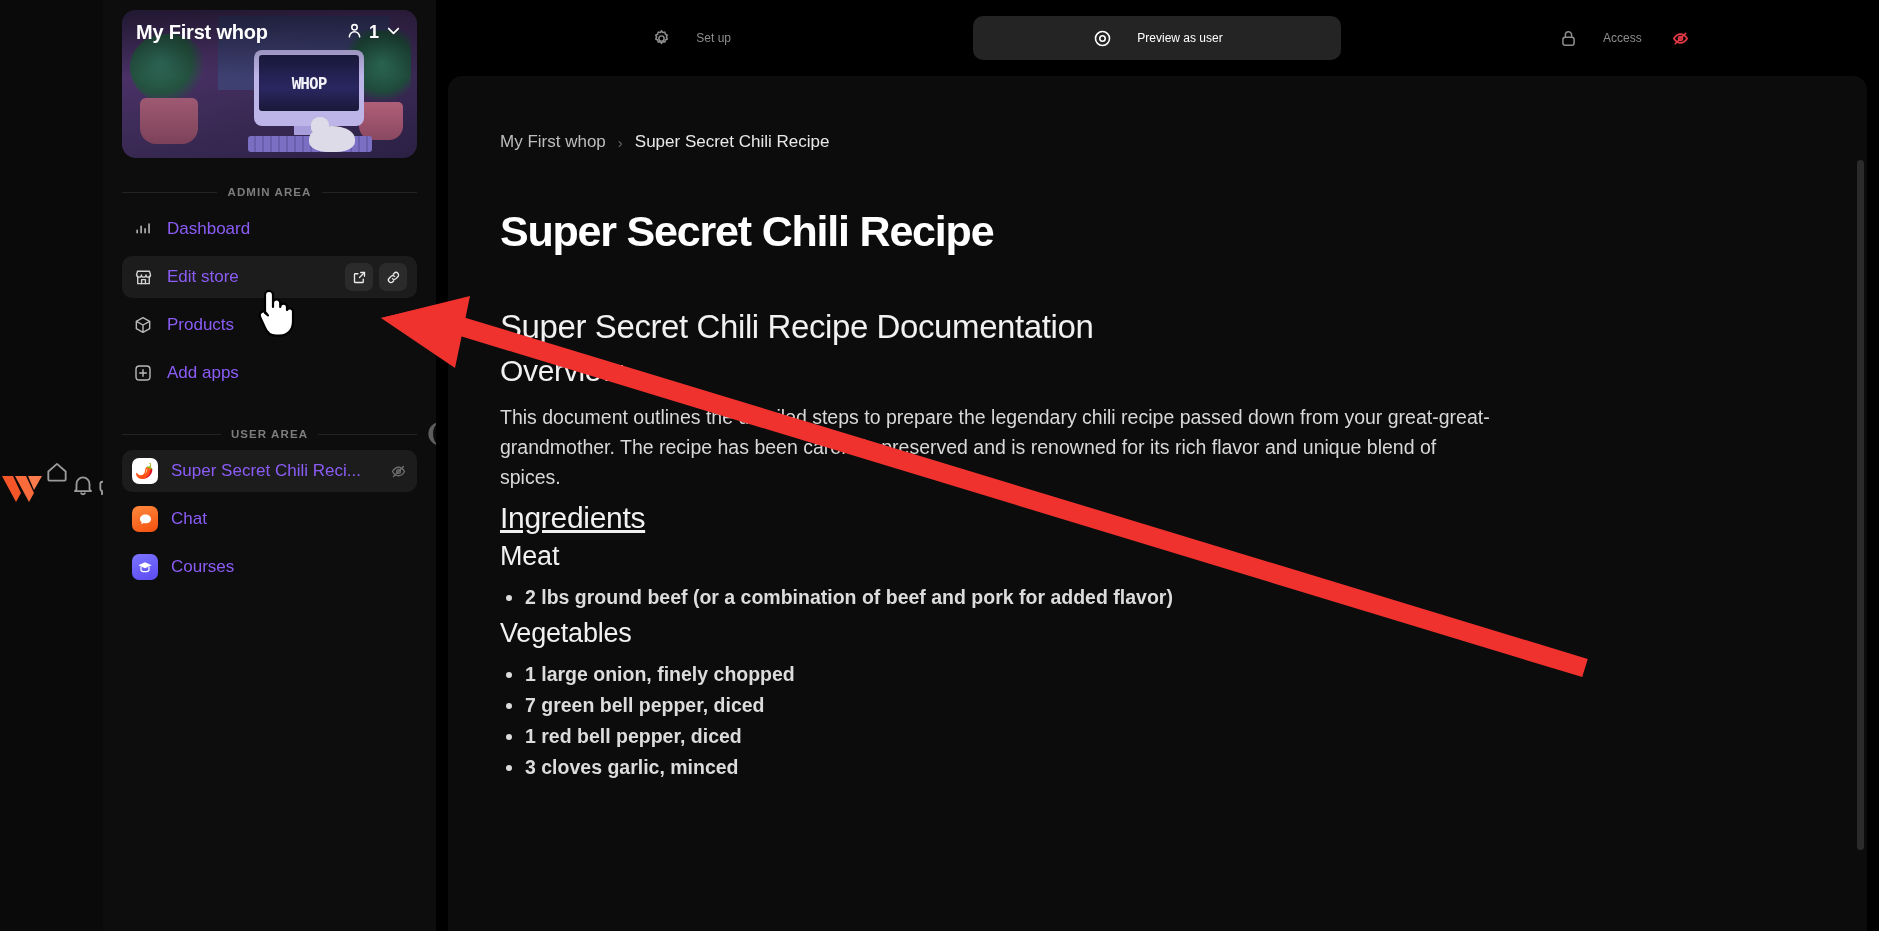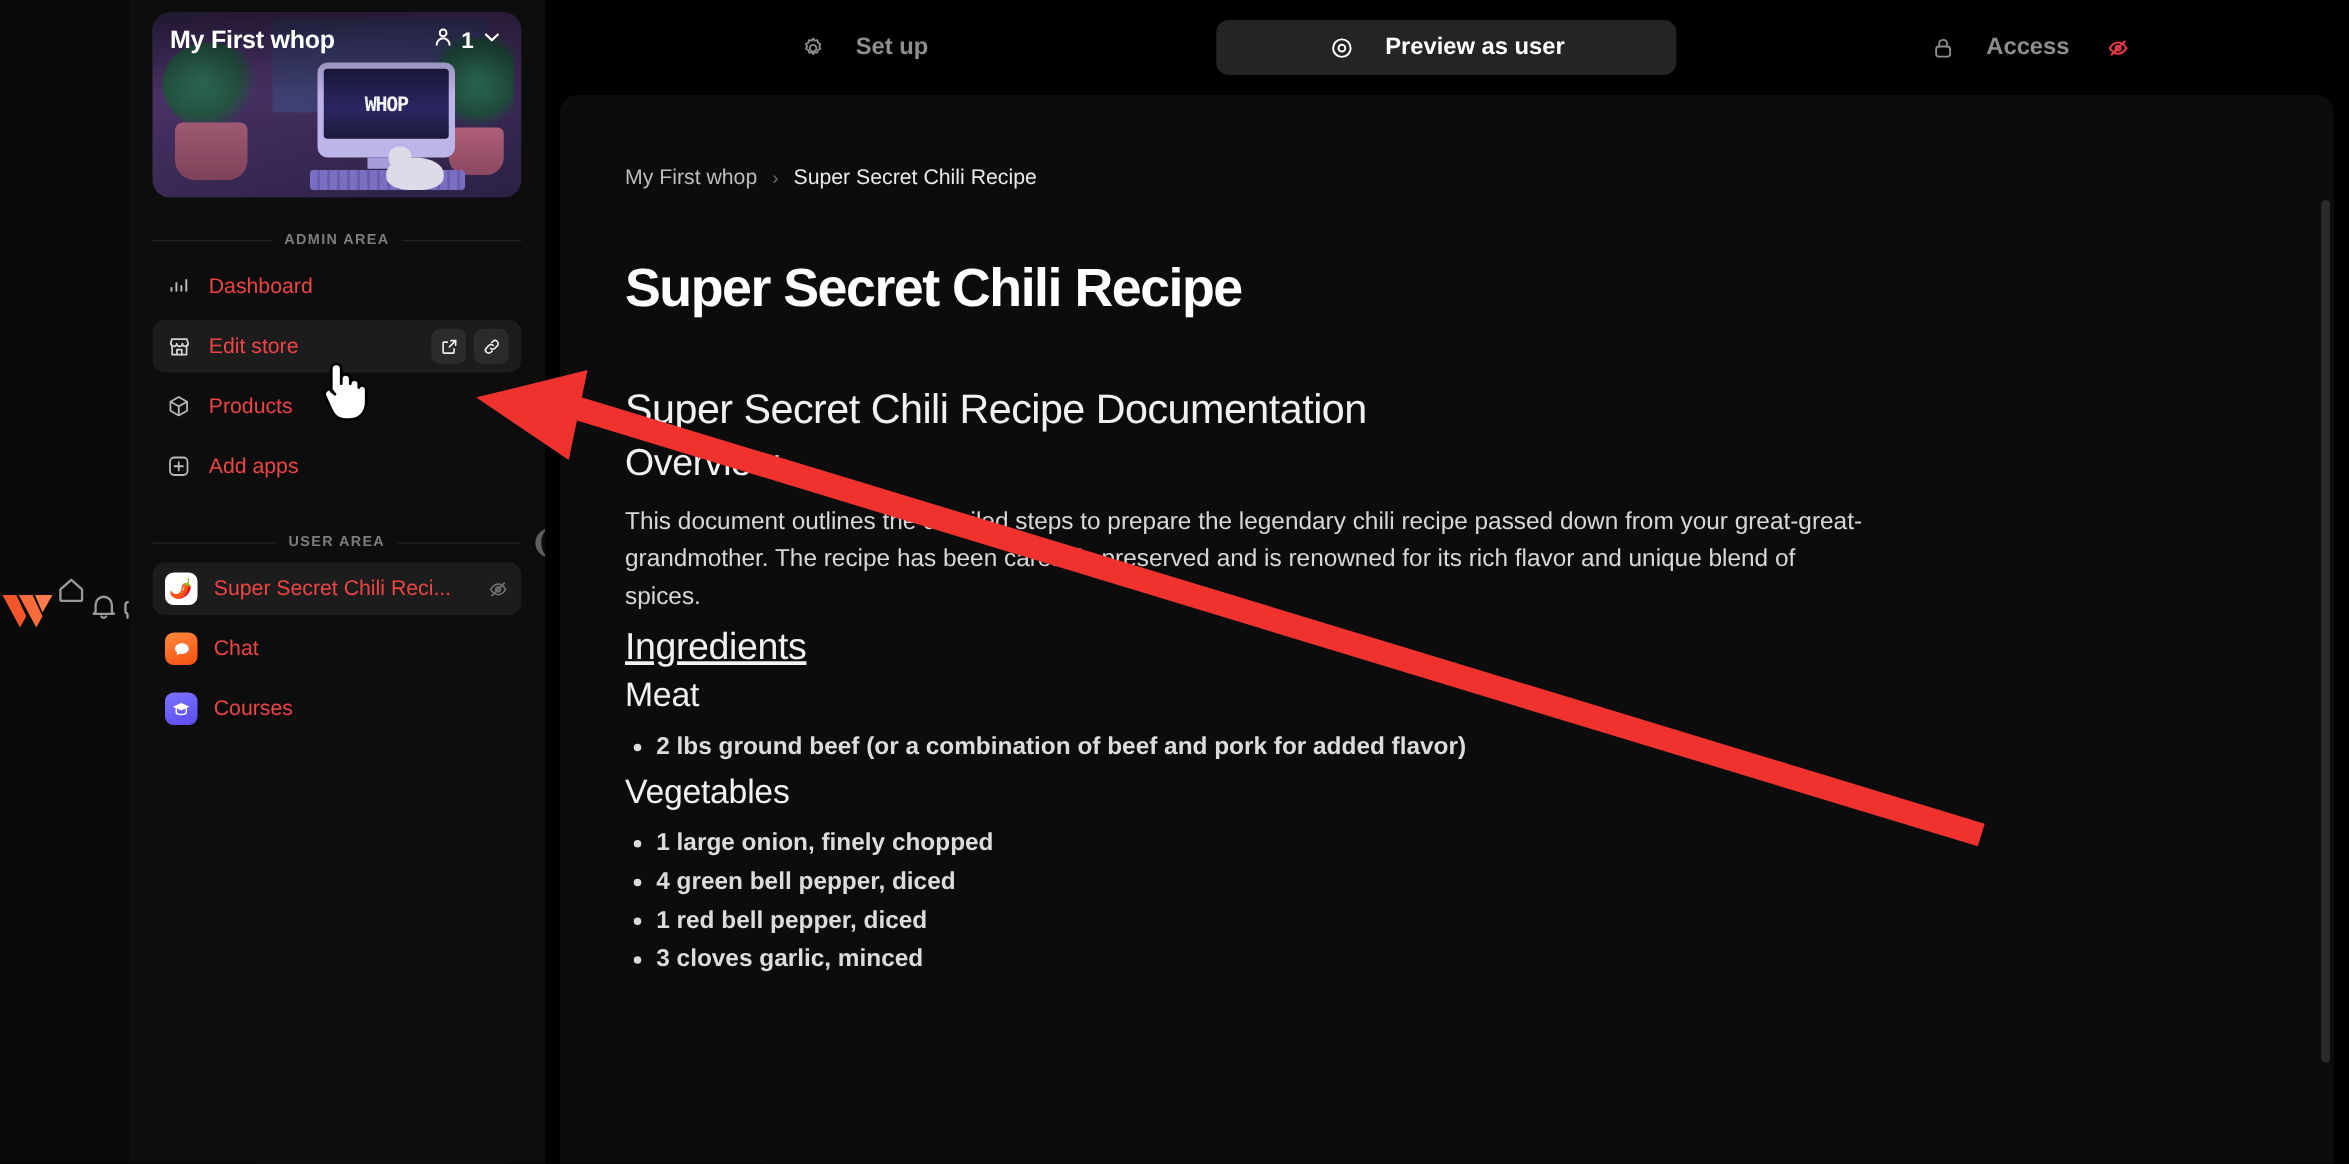--- a/index.html
+++ b/index.html
@@ -141,21 +141,21 @@
     margin: 28px 0 10px 0;
     color:#7d7d7d; font-size: 11.5px; font-weight: 700; letter-spacing: 1.1px;
   }
   .section-label .ln { flex:1 1 auto; height:1px; background:#242424; }
   .section-label .txt { flex: 0 0 auto; }
 
   .nav-item {
     position: relative;
     height: 42px; border-radius: 10px;
     display:flex; align-items:center; gap:13px;
-    padding: 0 10px; color:#ef4444; font-size: 17px;
+    padding: 0 10px; color:#8b5cf6; font-size: 17px;
     margin-bottom: 6px;
   }
   .nav-item.active { background:#1c1c1c; }
   .nav-item .ico { width:22px; height:22px; display:flex; align-items:center; justify-content:center; color:#b9b9b9; }
   .nav-item .lbl { flex:1 1 auto; overflow:hidden; text-overflow:ellipsis; white-space:nowrap; }
   .nav-item .trail { display:flex; align-items:center; gap:6px; }
   .mini-btn {
     width:28px; height:28px; border-radius:7px; background:#2b2b2b;
     display:flex; align-items:center; justify-content:center; color:#e6e6e6;
   }
@@ -182,21 +182,21 @@
     gap: 0; padding: 0 12px;
   }
   .topbar-inner {
     width: 100%; height: 58px; border-radius: 12px;
     display:flex; align-items:center; justify-content:space-between;
     padding: 0 10px;
   }
   .tb-btn {
     height: 44px; border-radius: 10px; padding: 0 22px;
     display:flex; align-items:center; justify-content:center; gap:24px;
-    color:#8e8e8e; font-size: 19px; font-weight: 700;
+    color:#8e8e8e; font-size: 12px; font-weight: 400;
   }
   .tb-btn.active { background:#242424; color:#ffffff; }
   .tb-btn .ico { display:flex; align-items:center; }
   .tb-slot { flex: 1 1 0; display:flex; justify-content:center; }
   .tb-slot.left { justify-content:center; }
   .tb-slot.right { justify-content:center; }
 
   .content-panel {
     flex: 1 1 auto;
     margin: 0 12px 0 12px;
@@ -509,21 +509,21 @@
 
         <h3 class="doc-h3" style="margin-top:9px;text-decoration:underline;">Ingredients</h3>
         <h4 class="doc-h4">Meat</h4>
         <ul class="doc-ul">
           <li>2 lbs ground beef (or a combination of beef and pork for added flavor)</li>
         </ul>
 
         <h4 class="doc-h4">Vegetables</h4>
         <ul class="doc-ul">
           <li>1 large onion, finely chopped</li>
-          <li>4 green bell pepper, diced</li>
+          <li>7 green bell pepper, diced</li>
           <li>1 red bell pepper, diced</li>
           <li>3 cloves garlic, minced</li>
         </ul>
       </div>
 
       <div class="scrollbar"></div>
     </div>
   </div>
 
   <div class="cursor">

